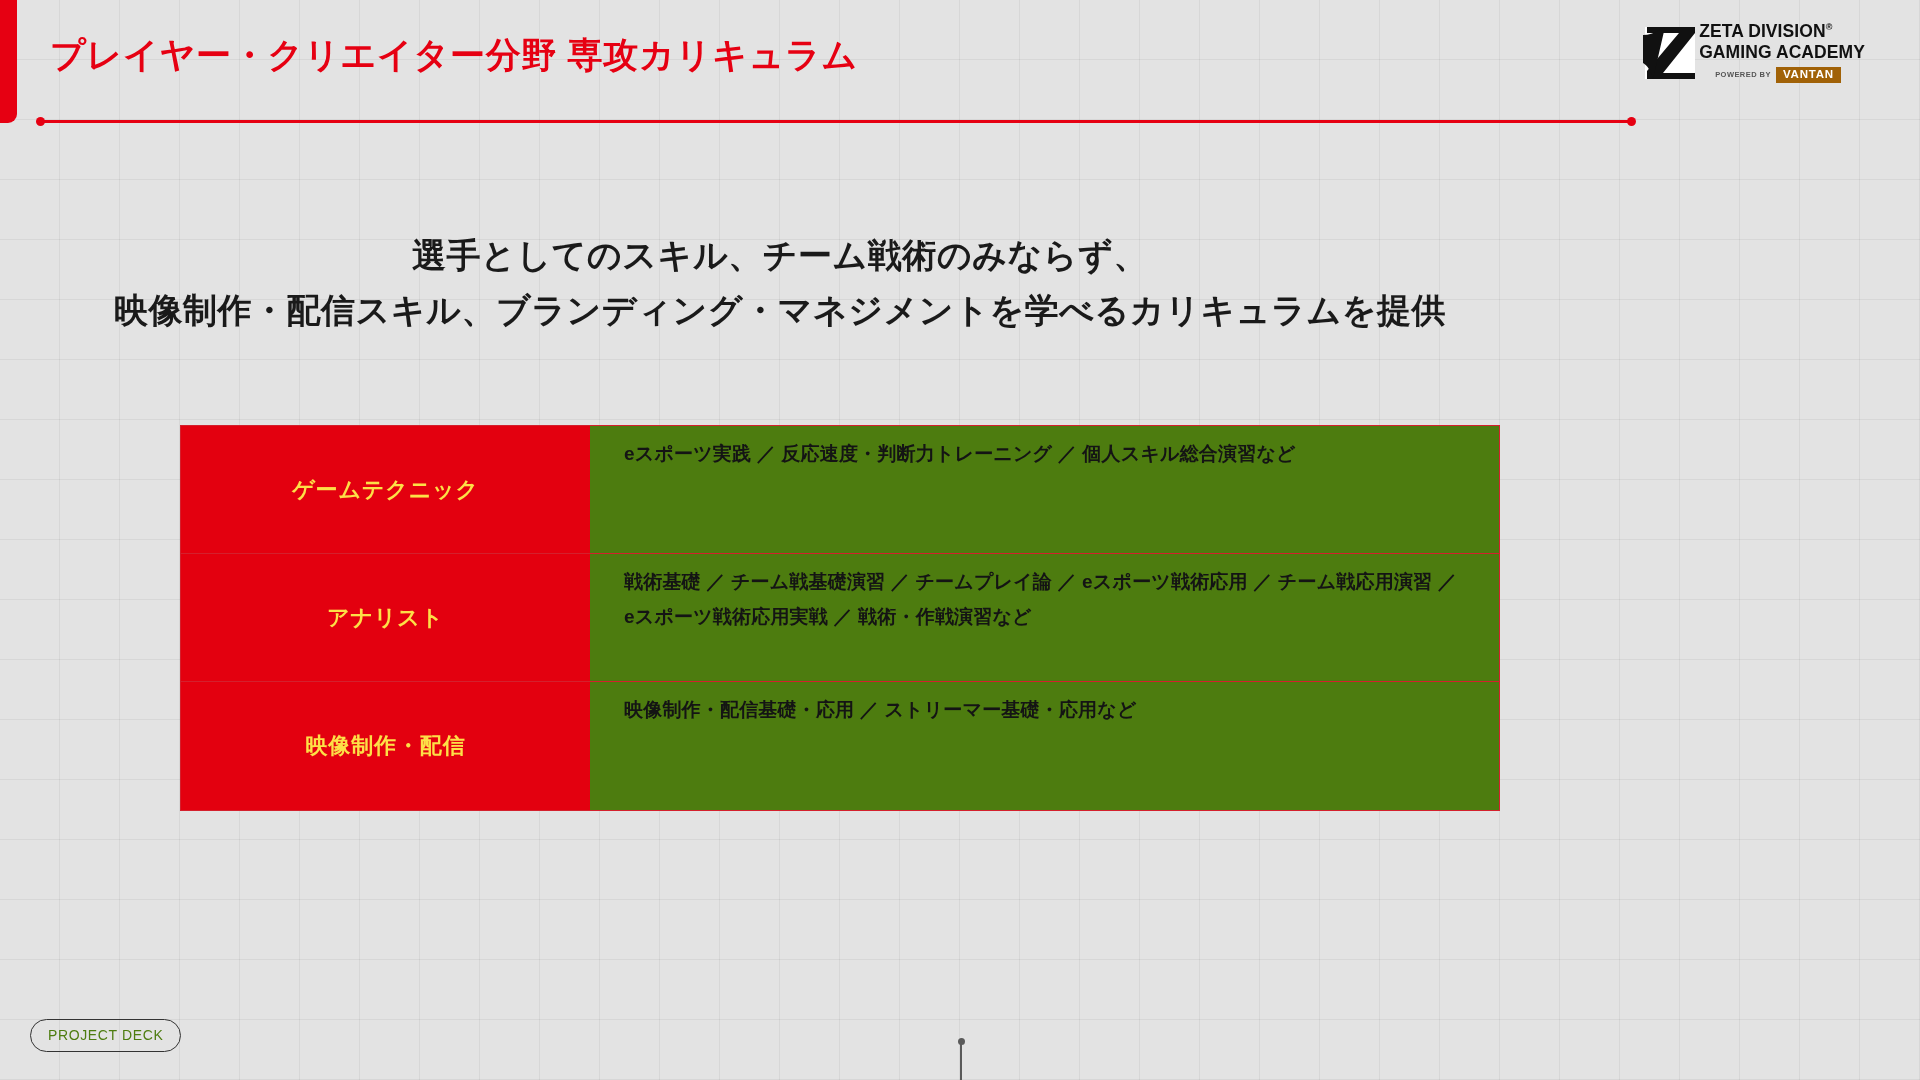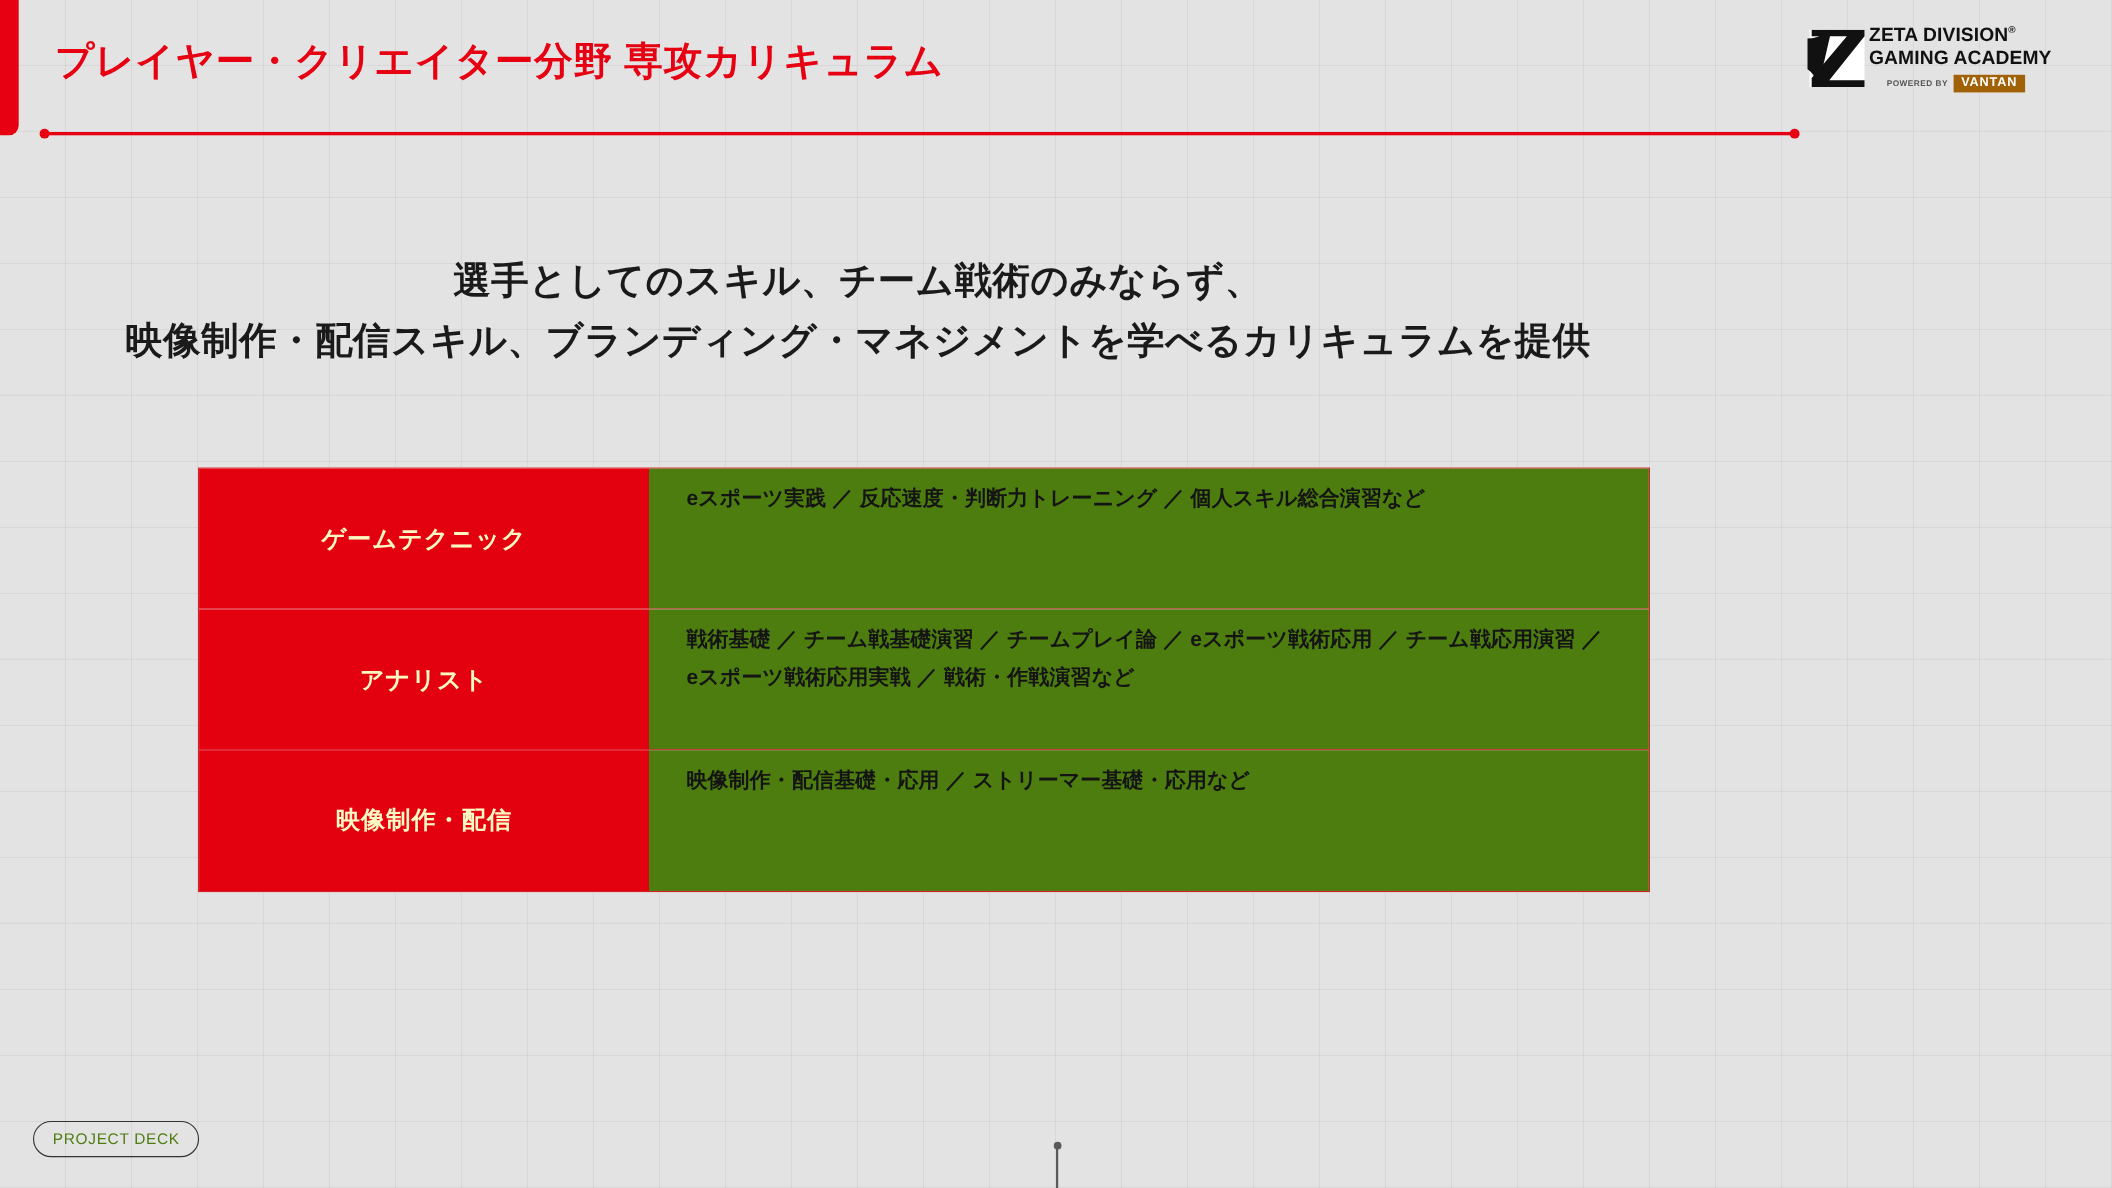--- a/index.html
+++ b/index.html
@@ -154,21 +154,21 @@
     display: flex;
     align-items: stretch;
     border-bottom: 1px solid #d4202d;
     min-height: 128px;
   }
   .row:last-child { border-bottom: none; }
 
   .row-label {
     flex: 0 0 409px;
     background: #e3000f;
-    color: #fef9c3;
+    color: #fde047;
     display: flex;
     align-items: center;
     justify-content: center;
     text-align: center;
     font-size: 22px;
     font-weight: bold;
     letter-spacing: 0.04em;
     line-height: 1.45;
     padding: 10px 18px;
   }

